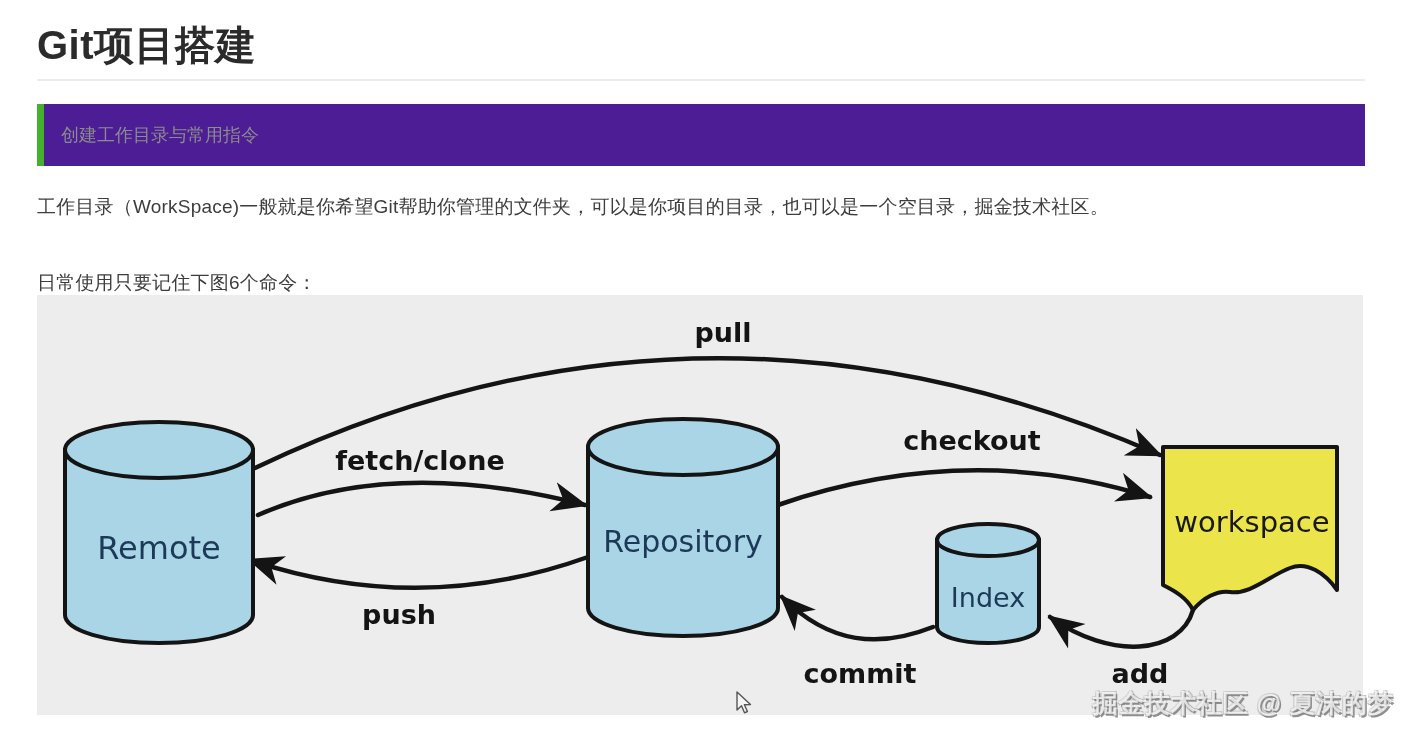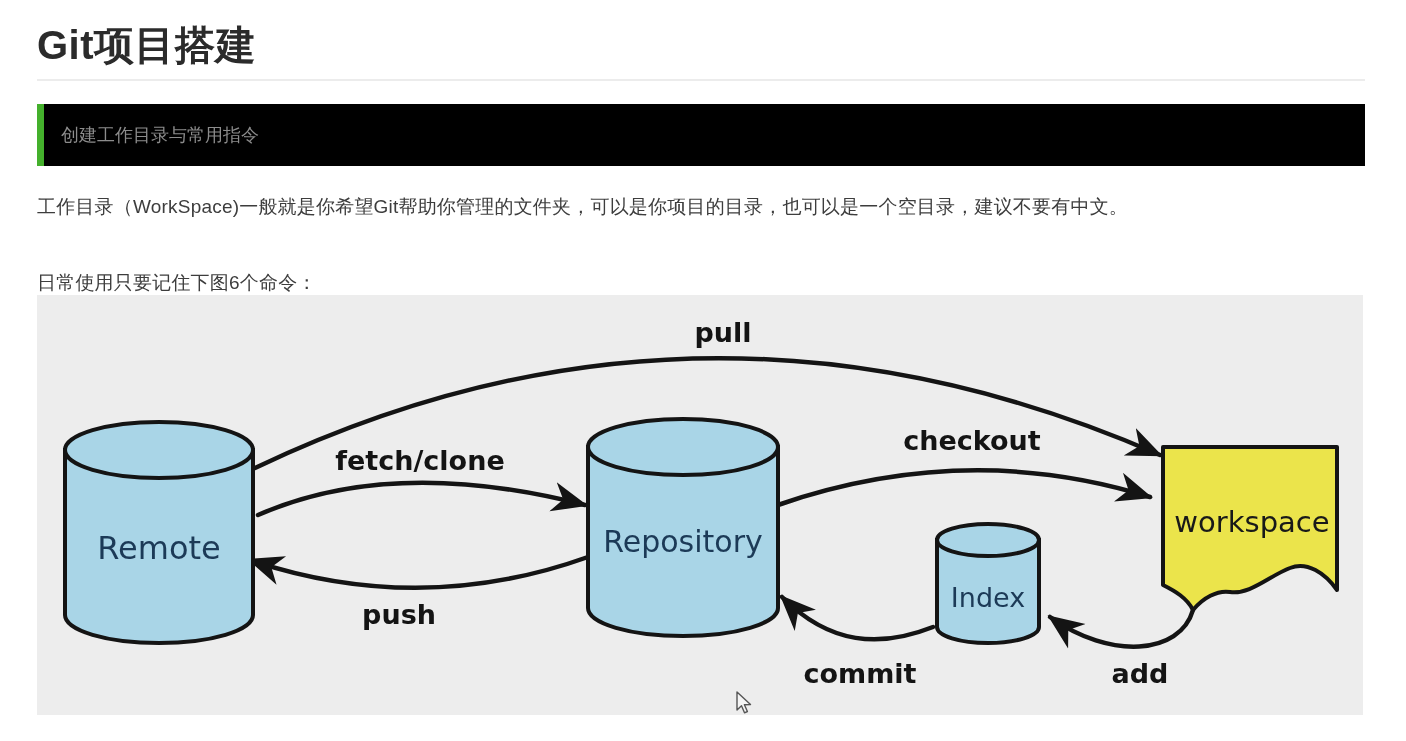--- a/index.html
+++ b/index.html
@@ -19,21 +19,21 @@
     position:absolute;left:37px;top:18px;
     font-size:40px;font-weight:700;color:#2b2b2b;
     letter-spacing:0.5px;
   }
   .divider{
     position:absolute;left:37px;top:79px;width:1328px;height:2px;
     background:#ececec;
   }
   .callout{
     position:absolute;left:37px;top:104px;width:1328px;height:62px;
-    background:#000000;border-left:7px solid var(--accent-green);
+    background:#4c1d95;border-left:7px solid var(--accent-green);
     display:flex;align-items:center;padding-left:17px;
   }
   .callout span{font-size:18px;color:#8c8c8c;}
   .para{
     position:absolute;left:37px;font-size:19px;color:#3d3d3d;
     white-space:nowrap;letter-spacing:0.2px;
   }
   .para1{top:194px;}
   .para2{top:248px;margin-top:22px;}
 
@@ -74,21 +74,21 @@
 <div class="page">
 
   <h1 class="title">Git项目搭建</h1>
 
   <div class="divider"></div>
 
   <div class="callout">
     <span>创建工作目录与常用指令</span>
   </div>
 
-  <p class="para para1">工作目录（WorkSpace)一般就是你希望Git帮助你管理的文件夹，可以是你项目的目录，也可以是一个空目录，建议不要有中文。</p>
+  <p class="para para1">工作目录（WorkSpace)一般就是你希望Git帮助你管理的文件夹，可以是你项目的目录，也可以是一个空目录，掘金技术社区。</p>
   <p class="para para2">日常使用只要记住下图6个命令：</p>
 
   <div class="diagram">
     <svg viewBox="0 0 1326 420" preserveAspectRatio="none">
       <defs>
         <marker id="ah" viewBox="0 0 12 10" refX="11" refY="5" markerWidth="8" markerHeight="8" orient="auto">
           <path d="M 0,0 L 12,5 L 0,10 L 3.5,5 Z" fill="#141414"></path>
         </marker>
       </defs>
 
@@ -128,18 +128,19 @@
 
       <text class="cmd-label" x="686" y="47">pull</text>
       <text class="cmd-label" x="383" y="175">fetch/clone</text>
       <text class="cmd-label" x="935" y="155">checkout</text>
       <text class="cmd-label" x="362" y="329">push</text>
       <text class="cmd-label" x="823" y="388">commit</text>
       <text class="cmd-label" x="1103" y="388">add</text>
     </svg>
   </div>
 
+  <div class="watermark">掘金技术社区 @ 夏沫的梦</div>
 
   <svg class="cursor" viewBox="0 0 22 26">
     <path d="M 4,1 L 4,19 L 8.5,14.8 L 11.5,21.8 L 14.4,20.5 L 11.4,13.7 L 17.5,13.5 Z" fill="#f5f5f5" stroke="#555" stroke-width="1.4" stroke-linejoin="round"></path>
   </svg>
 
 </div>
 
 </body></html>

